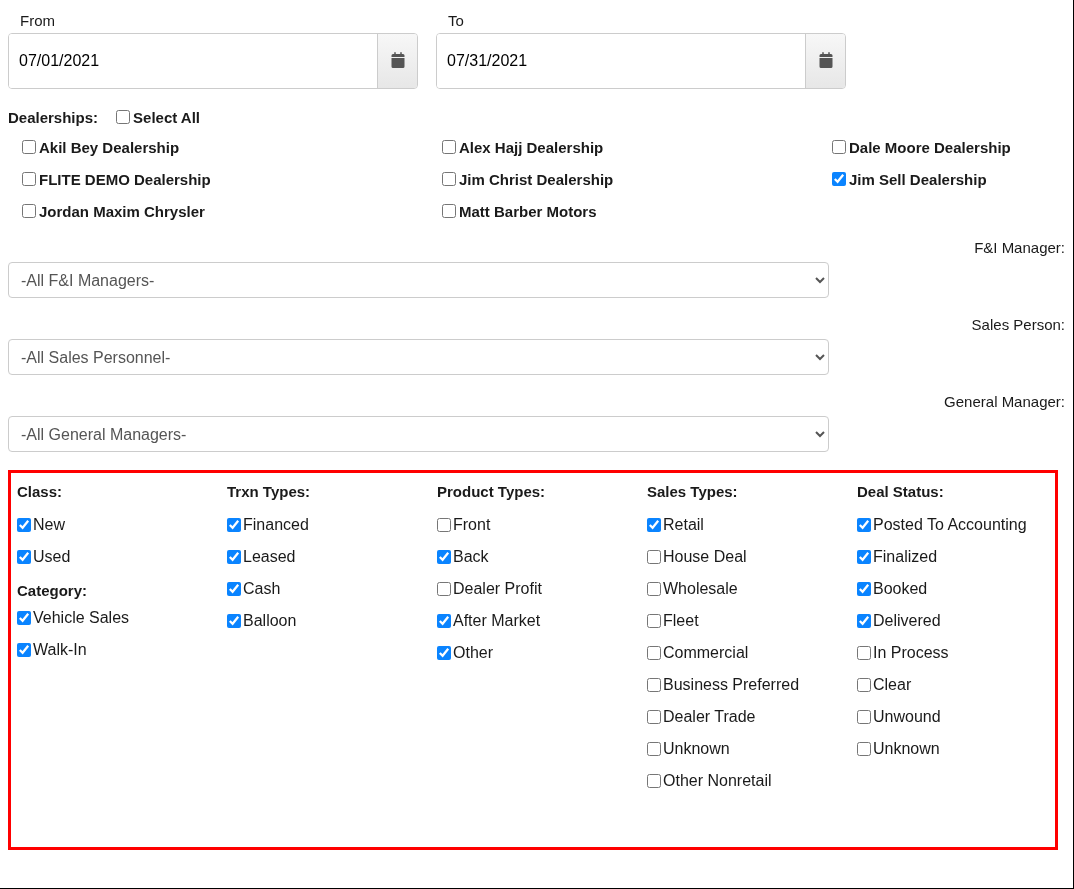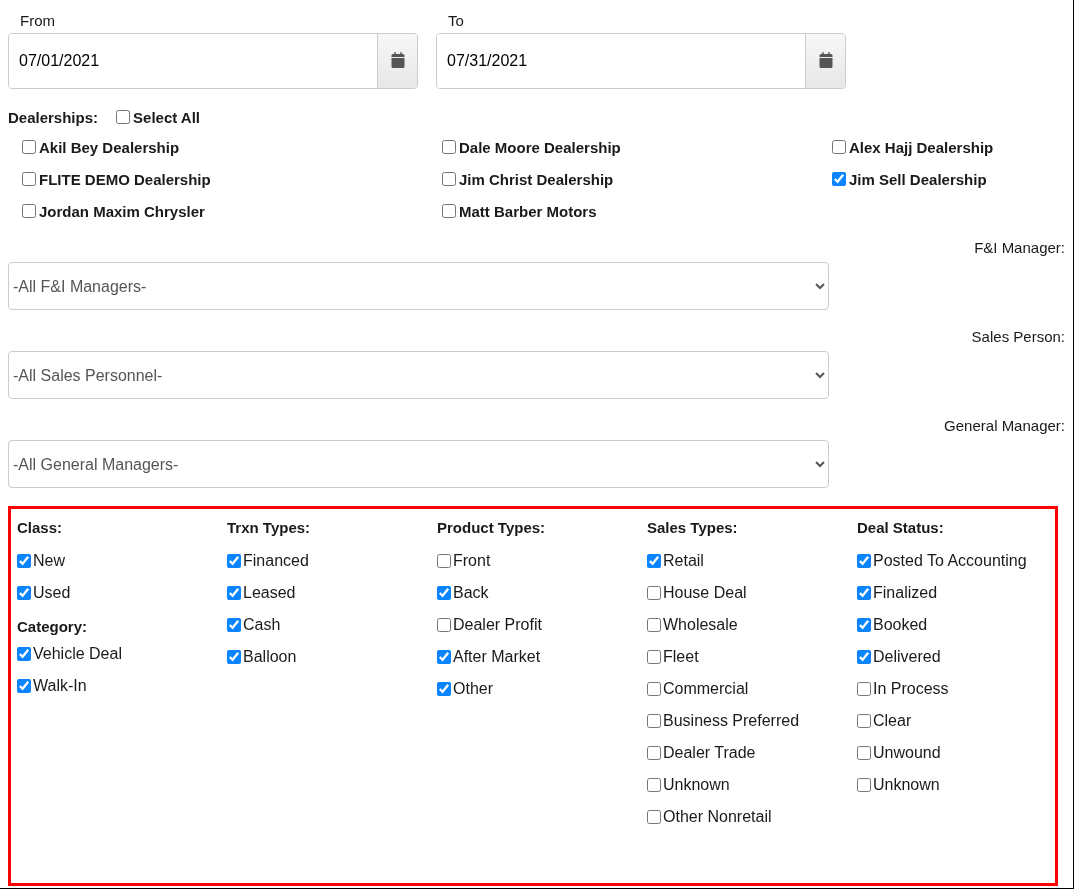--- a/index.html
+++ b/index.html
@@ -87,24 +87,24 @@
 
   .select-block { margin-bottom: 18px; }
   .select-block label {
     display: block;
     margin-bottom: 6px;
     font-size: 15px;
     text-align: right;
   }
   .select-block select {
     width: 821px;
-    height: 48px;
+    height: 36px;
     border: 1px solid #ccc;
     border-radius: 4px;
-    padding: 4px 0;
+    padding: 4px 8px;
     font-size: 16px;
     background: #fff;
     color: #555;
   }
 
   .filters-box {
     border: 3px solid #ff0000;
     padding: 10px 6px 10px 6px;
     display: grid;
     grid-template-columns: 210px 210px 210px 210px 200px;
@@ -179,25 +179,25 @@
         <span>Select All</span>
       </label>
     </div>
     <div class="dealer-grid" id="dealer-grid">
         <label class="dealer-item">
           <input type="checkbox" style="">
           <span>Akil Bey Dealership</span>
         </label>
         <label class="dealer-item">
           <input type="checkbox" style="">
+          <span>Alex Hajj Dealership</span>
+        </label>
+        <label class="dealer-item">
+          <input type="checkbox" style="">
           <span>Dale Moore Dealership</span>
-        </label>
-        <label class="dealer-item">
-          <input type="checkbox" style="">
-          <span>Alex Hajj Dealership</span>
         </label>
         <label class="dealer-item">
           <input type="checkbox" style="">
           <span>FLITE DEMO Dealership</span>
         </label>
         <label class="dealer-item">
           <input type="checkbox" style="">
           <span>Jim Christ Dealership</span>
         </label>
         <label class="dealer-item">
@@ -247,21 +247,21 @@
           </label>
           <label class="chk">
             <input type="checkbox" checked="" style="">
             <span>Used</span>
           </label>
         </div>
       <div class="subhead">Category:</div>
       <div id="category-list">
           <label class="chk">
             <input type="checkbox" checked="" style="">
-            <span>Vehicle Deal</span>
+            <span>Vehicle Sales</span>
           </label>
           <label class="chk">
             <input type="checkbox" checked="" style="">
             <span>Walk-In</span>
           </label>
         </div>
     </div>
 
     <div class="filter-col">
       <h4>Trxn Types:</h4>

